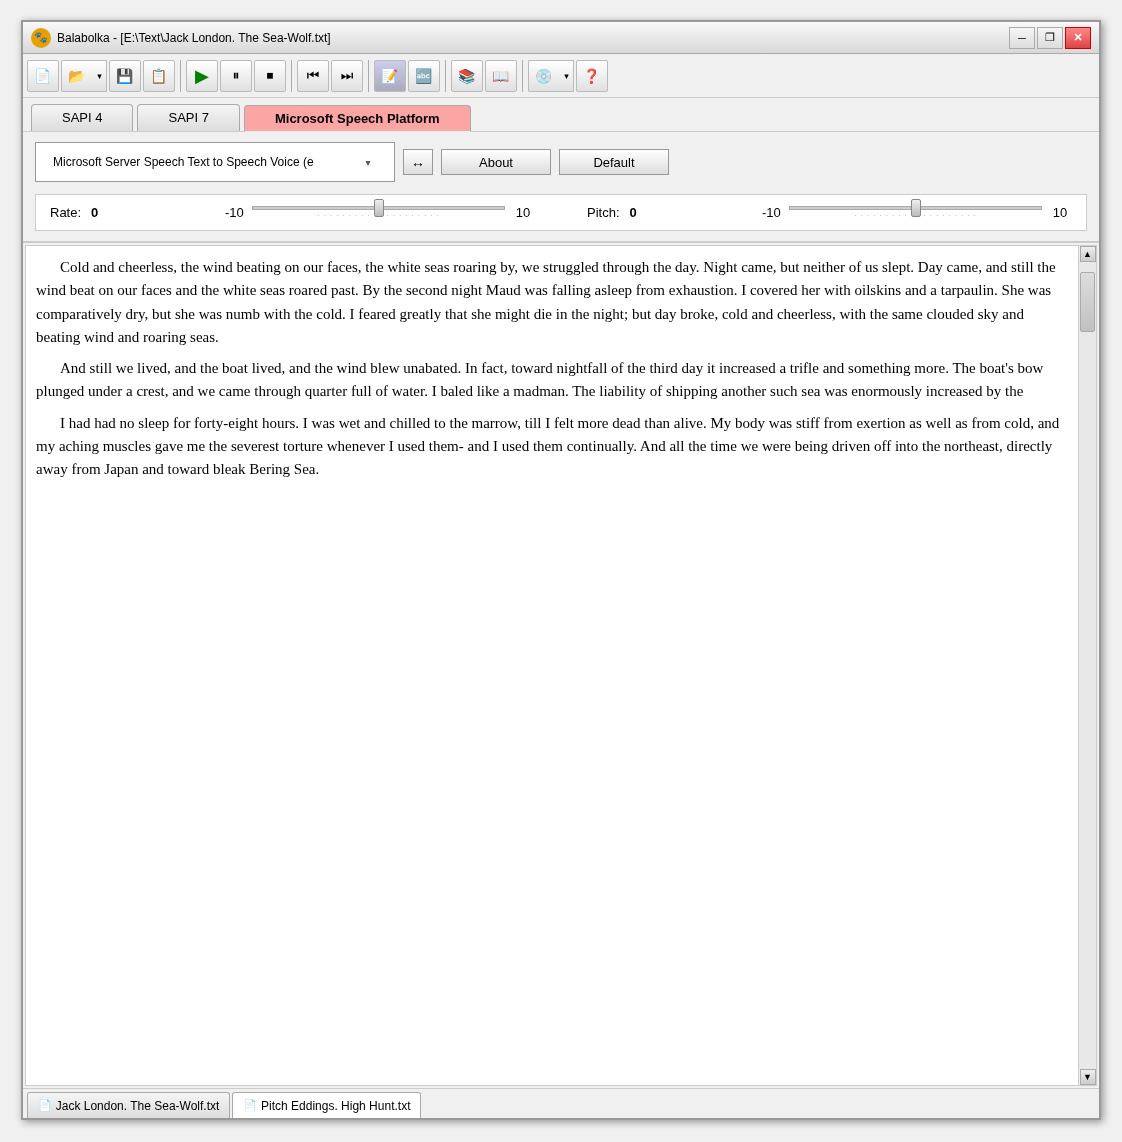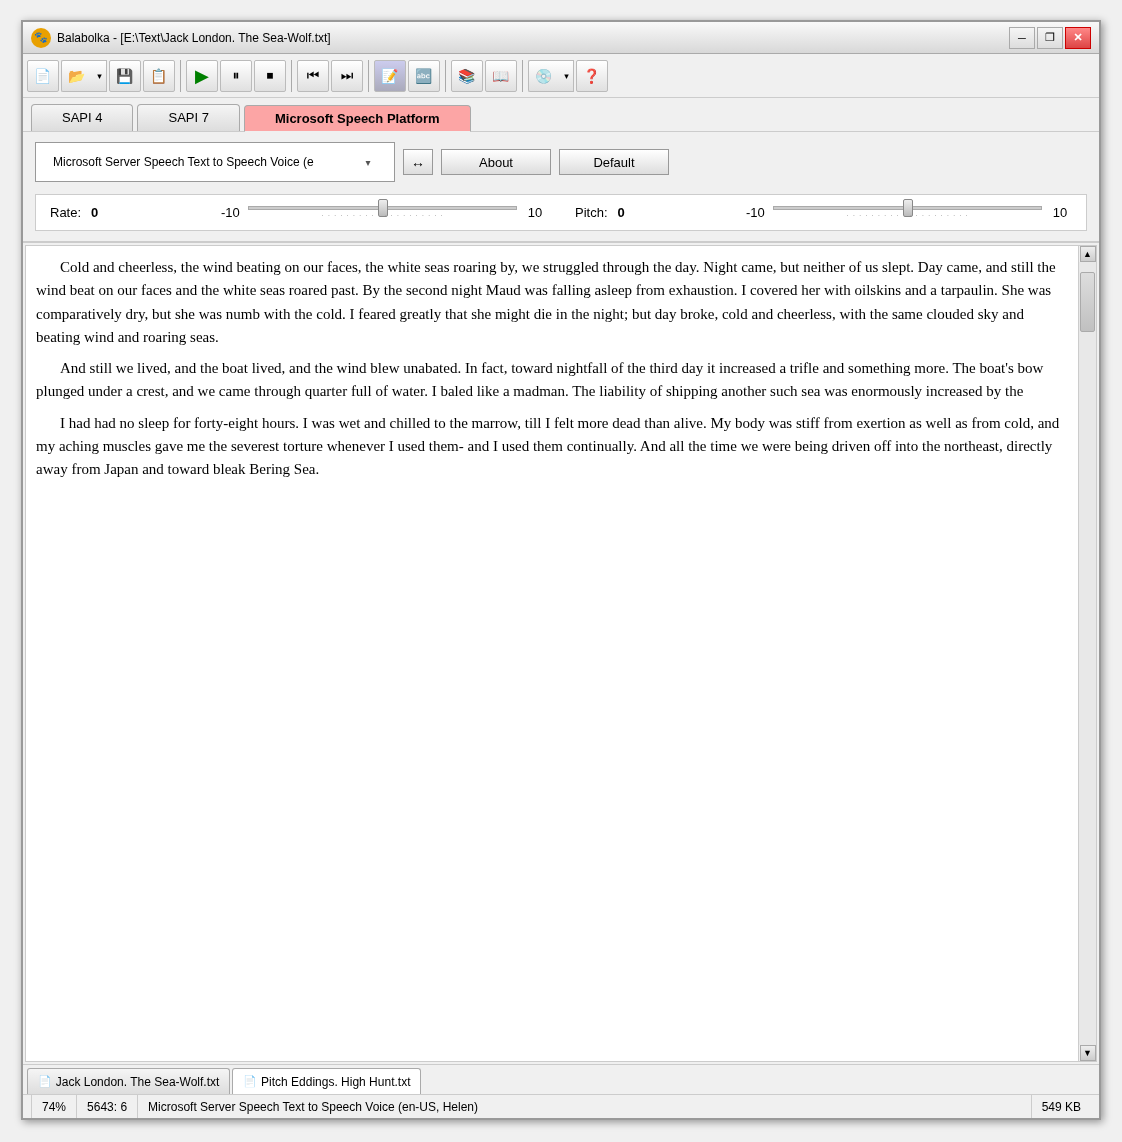--- a/index.html
+++ b/index.html
@@ -224,21 +224,21 @@
       display: flex;
       align-items: center;
       justify-content: center;
       min-width: 110px;
     }
 
     
     .sliders-row {
       display: flex;
       align-items: center;
-      gap: 4px;
+      gap: 16px;
       border: 1px solid #ccc;
       background: white;
       padding: 10px 14px;
     }
     .slider-group {
       display: flex;
       align-items: center;
       gap: 10px;
       flex: 1;
     }
@@ -532,28 +532,14 @@
     <div class="bottom-tab">
       <span class="bottom-tab-icon">📄</span>
       <span>Jack London. The Sea-Wolf.txt</span>
     </div>
     <div class="bottom-tab active">
       <span class="bottom-tab-icon">📄</span>
       <span>Pitch Eddings. High Hunt.txt</span>
     </div>
   </div>
 
-  <div class="status-bar">
-    <div class="status-segment">
-      <span>74%</span>
-    </div>
-    <div class="status-segment">
-      <span>5643:  6</span>
-    </div>
-    <div class="status-segment" style="flex:1; border-right:1px solid #ccc;">
-      <span>Microsoft Server Speech Text to Speech Voice (en-US, Helen)</span>
-    </div>
-    <div class="status-segment">
-      <span>549 KB</span>
-    </div>
-  </div>
 
 </div>
 
 </body></html>

